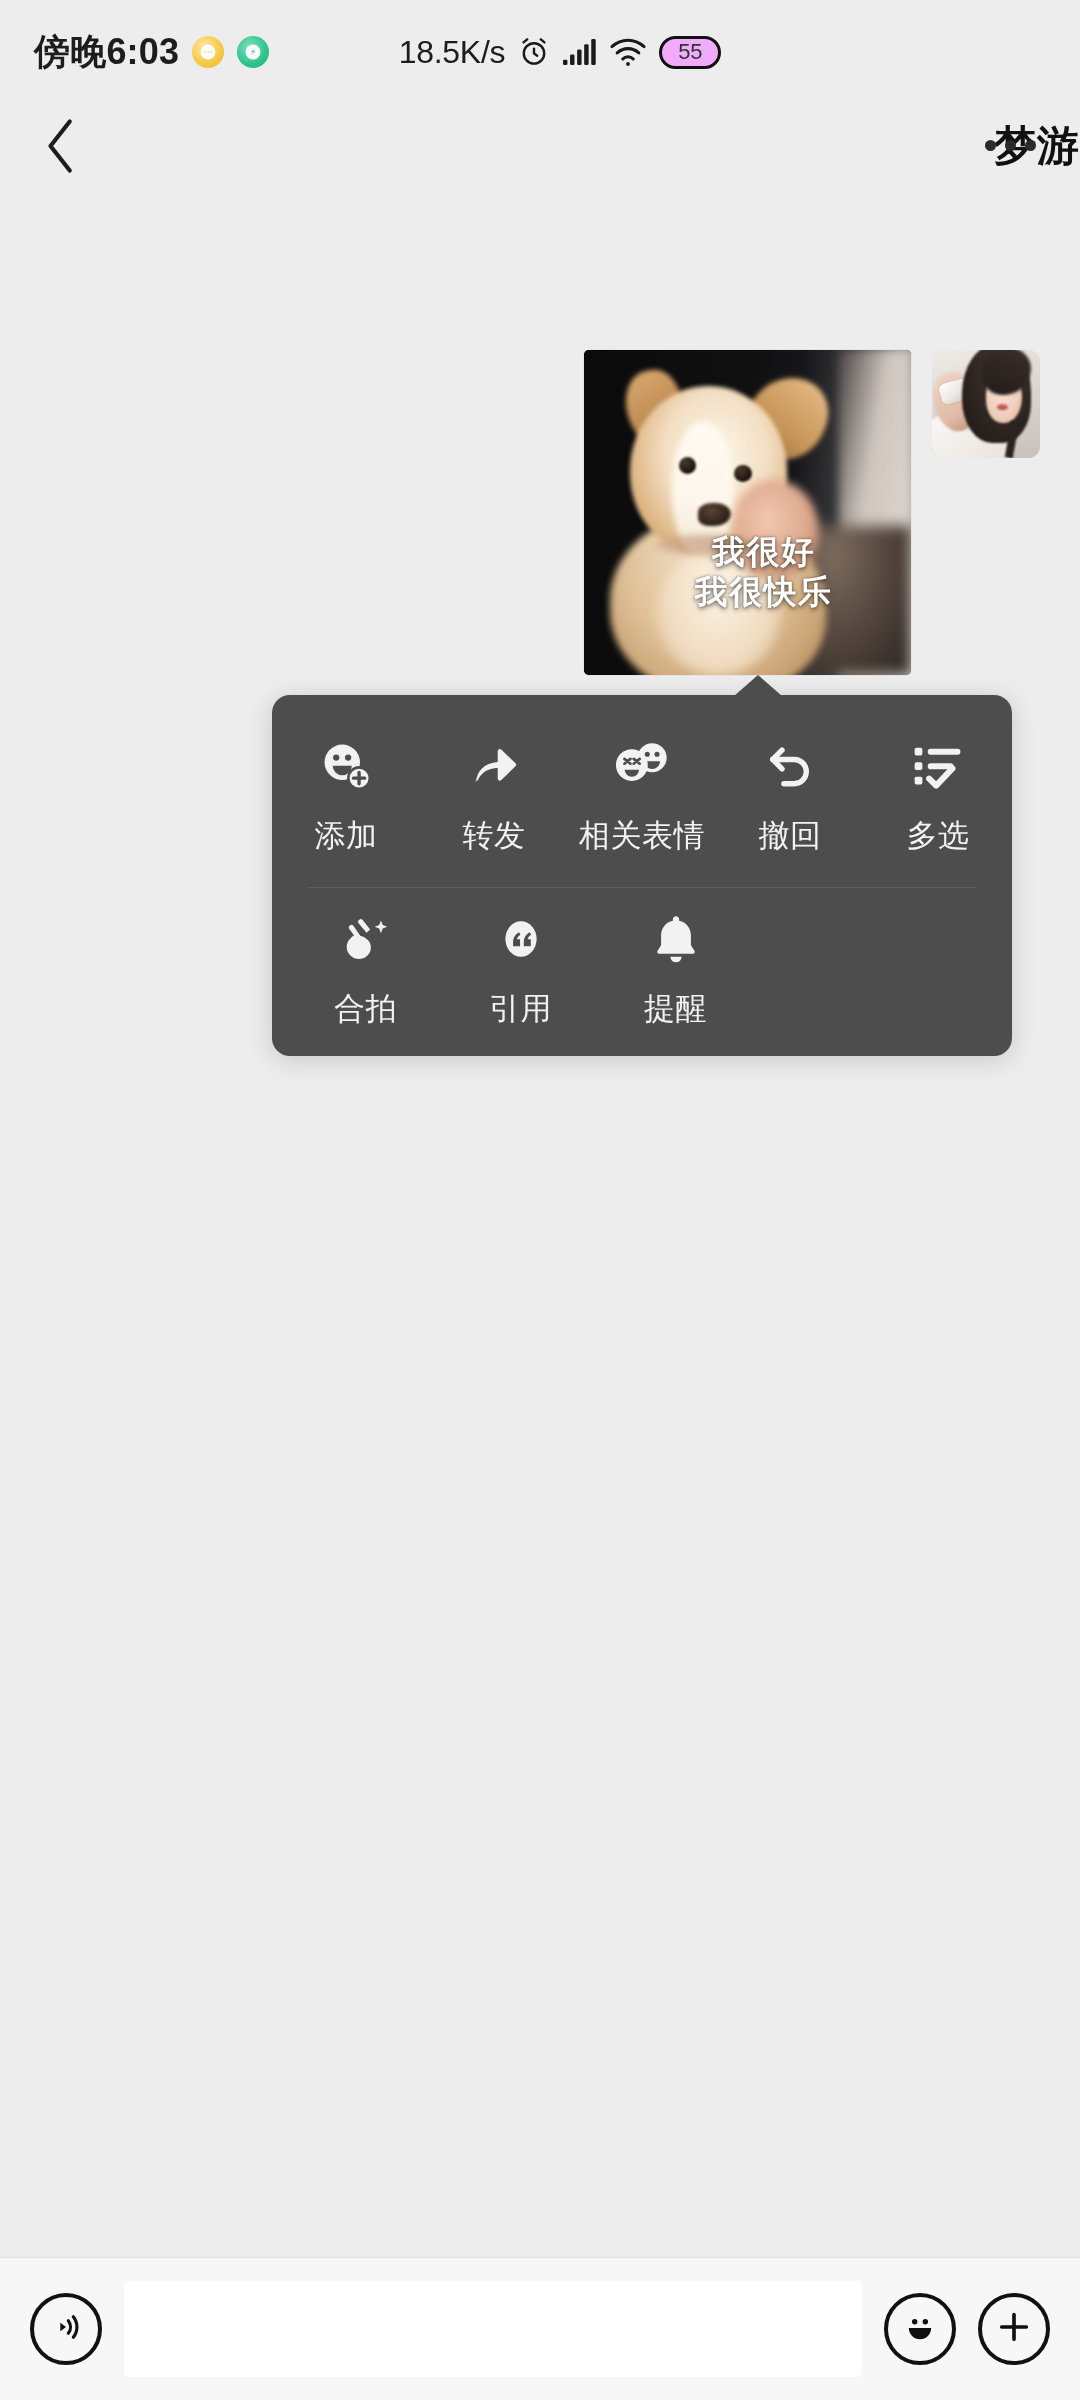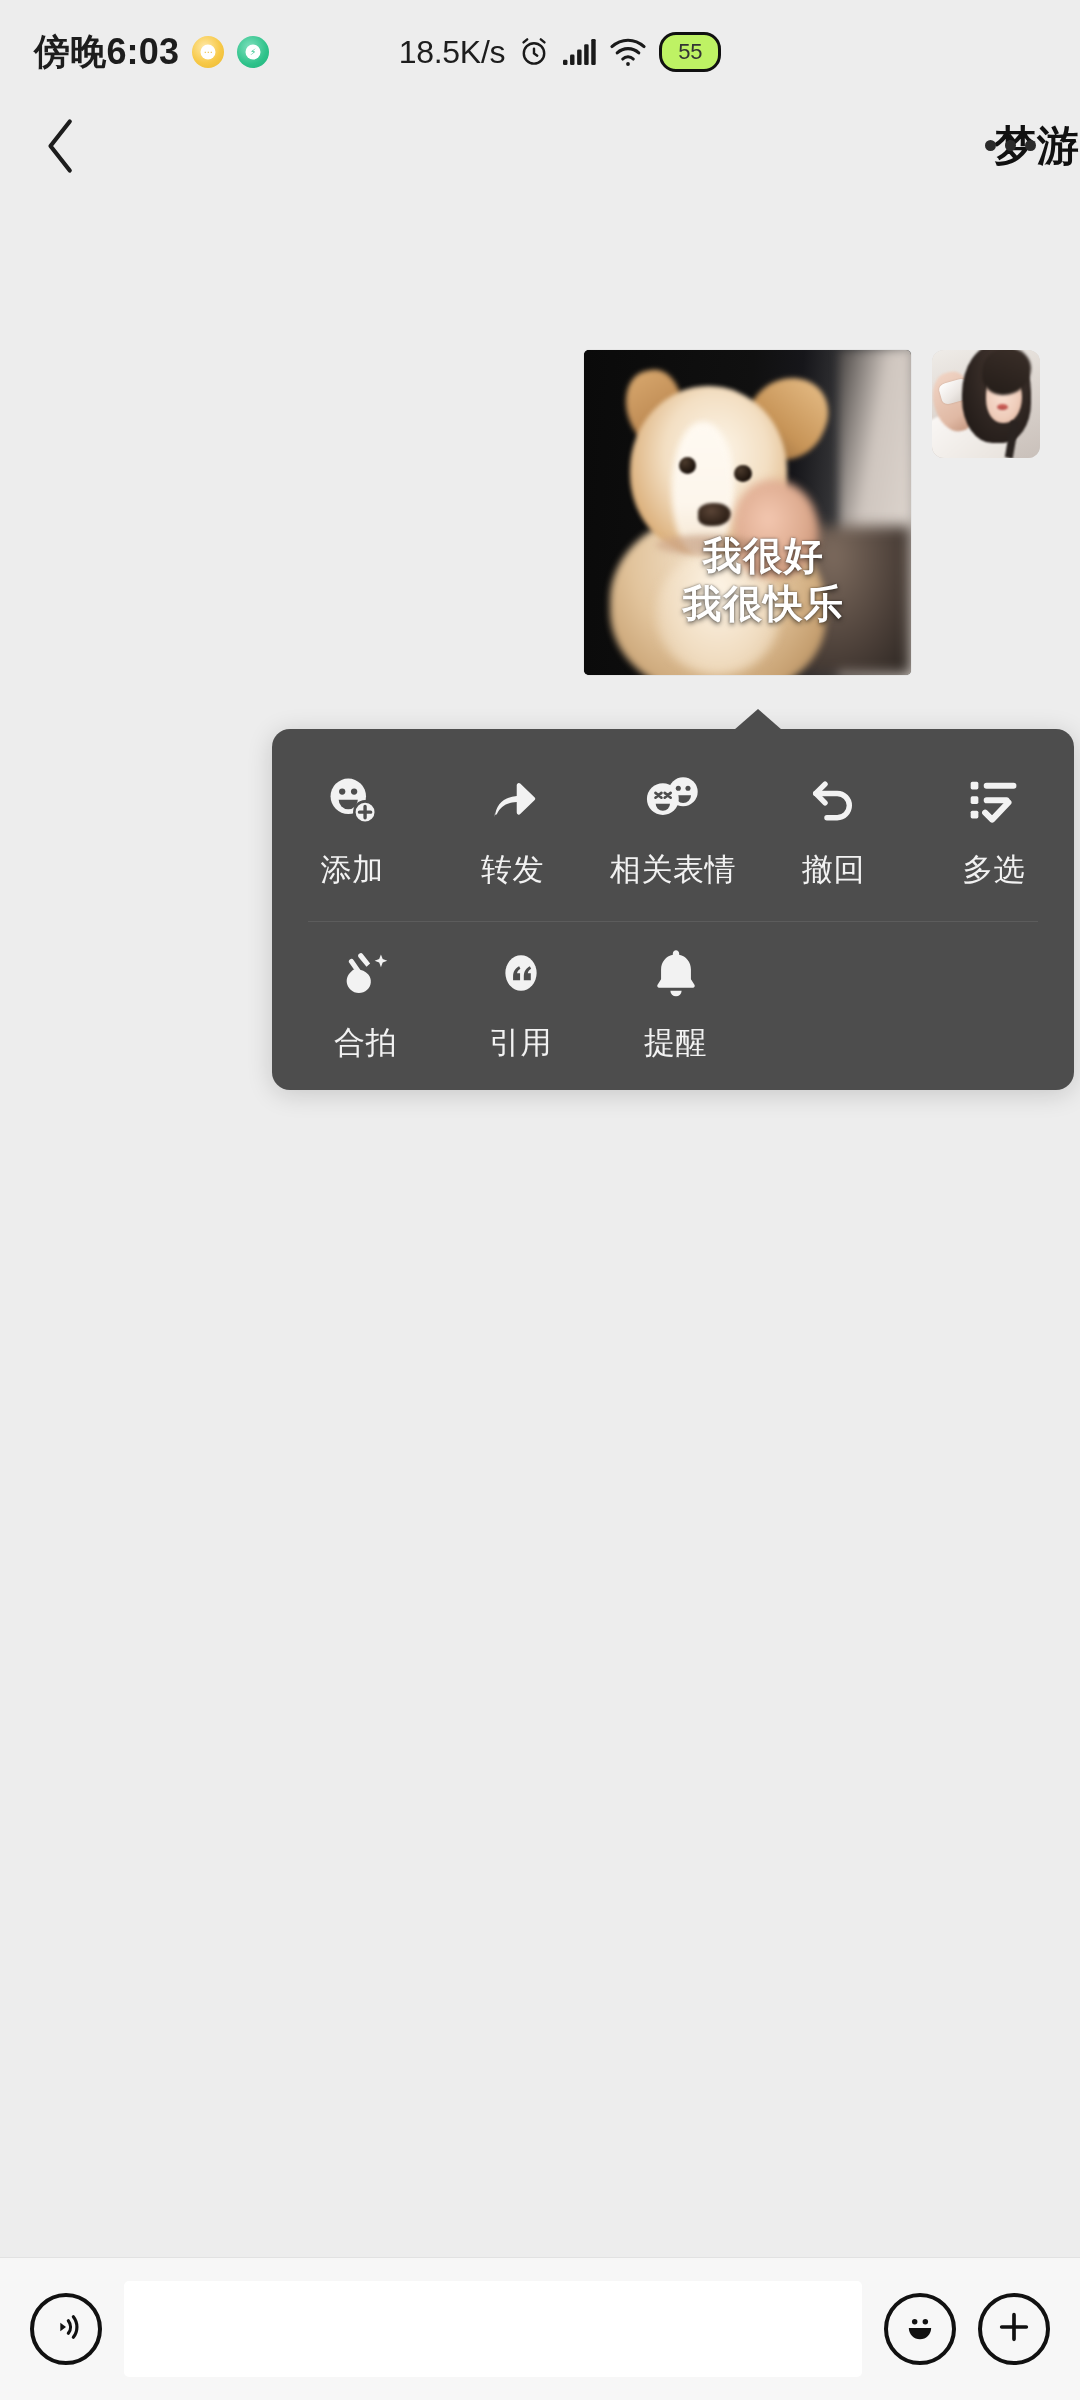--- a/index.html
+++ b/index.html
@@ -30,23 +30,23 @@
   }
   .sb-dot.yellow .inner{ color:#eab82e; }
   .sb-right{
     position:absolute; left:0; right:0; top:0; height:88px;
     display:flex; align-items:center; justify-content:center; gap:12px;
     pointer-events:none;
   }
   .sb-speed{ font-size:32px; color:#1d1d1d; letter-spacing:-.3px;margin-left:40px; }
   .sb-icon{ display:flex; align-items:center; }
   .sb-batt{
-    width:62px; height:40px; border:3px solid #111; border-radius:17px;
+    width:62px; height:33px; border:3px solid #111; border-radius:17px;
     display:flex; align-items:center; justify-content:center;
-    background:#bef264;
+    background:#f0abfc;
   }
   .sb-batt span{ font-size:22px; color:#333; font-weight:500; letter-spacing:-.4px;}
 
   
   .header{
     position:absolute; top:88px; left:0; width:1080px; height:115px;
     display:flex; align-items:center; padding:0 44px;
   }
   .hdr-back{ width:56px; height:56px; display:flex; align-items:center; }
   .hdr-title{
@@ -161,21 +161,21 @@
   }
   .ph-collar{
     position:absolute; left:22%; top:57%; width:30%; height:6%;
     background:linear-gradient(90deg,rgba(210,170,140,.7),rgba(160,120,95,.5));
     border-radius:50%;
     filter:blur(3px);
   }
   .ph-cap{
     position:absolute; left:0; right:0; top:56%;
     text-align:center; color:#fff; line-height:1.22;
-    font-size:39px; font-weight:700; letter-spacing:1.5px;
+    font-size:33px; font-weight:700; letter-spacing:1.5px;
     text-shadow:0 2px 5px rgba(0,0,0,.55), 0 0 2px rgba(0,0,0,.5);
     margin-left:32px;
   }
 
   .avatar{
     width:108px; height:108px; border-radius:12px; overflow:hidden;
     position:relative; flex:0 0 auto; background:#d8d3cf;
   }
   .av-bg{ position:absolute; inset:0; background:linear-gradient(160deg,#efece8 0%,#ded7d1 45%,#c9c0ba 100%); }
   .av-shirt{
@@ -221,21 +221,21 @@
     background:linear-gradient(200deg,#3b2f29 0%,#231c18 100%);
     border-radius:50% 44% 58% 42%;
     filter:blur(1.4px);
   }
   .av-strap{
     position:absolute; left:70%; bottom:0%; width:7%; height:34%;
     background:#2a2320; transform:rotate(10deg); filter:blur(.8px);
   }
 
   
-  .ctxwrap{ position:absolute; top:695px; left:272px; width:802px;margin-top:34px; }
+  .ctxwrap{ position:absolute; top:695px; left:272px; width:740px; }
   .ctx-tail{
     position:absolute; top:-20px; left:462px; width:0; height:0;
     border-left:24px solid transparent; border-right:24px solid transparent;
     border-bottom:21px solid #4d4d4d;
   }
   .ctx{
     background:#4d4d4d; border-radius:18px; padding:14px 0 22px;
     box-shadow:0 4px 26px rgba(0,0,0,.16);
   }
   .ctx-row{ display:flex; }

